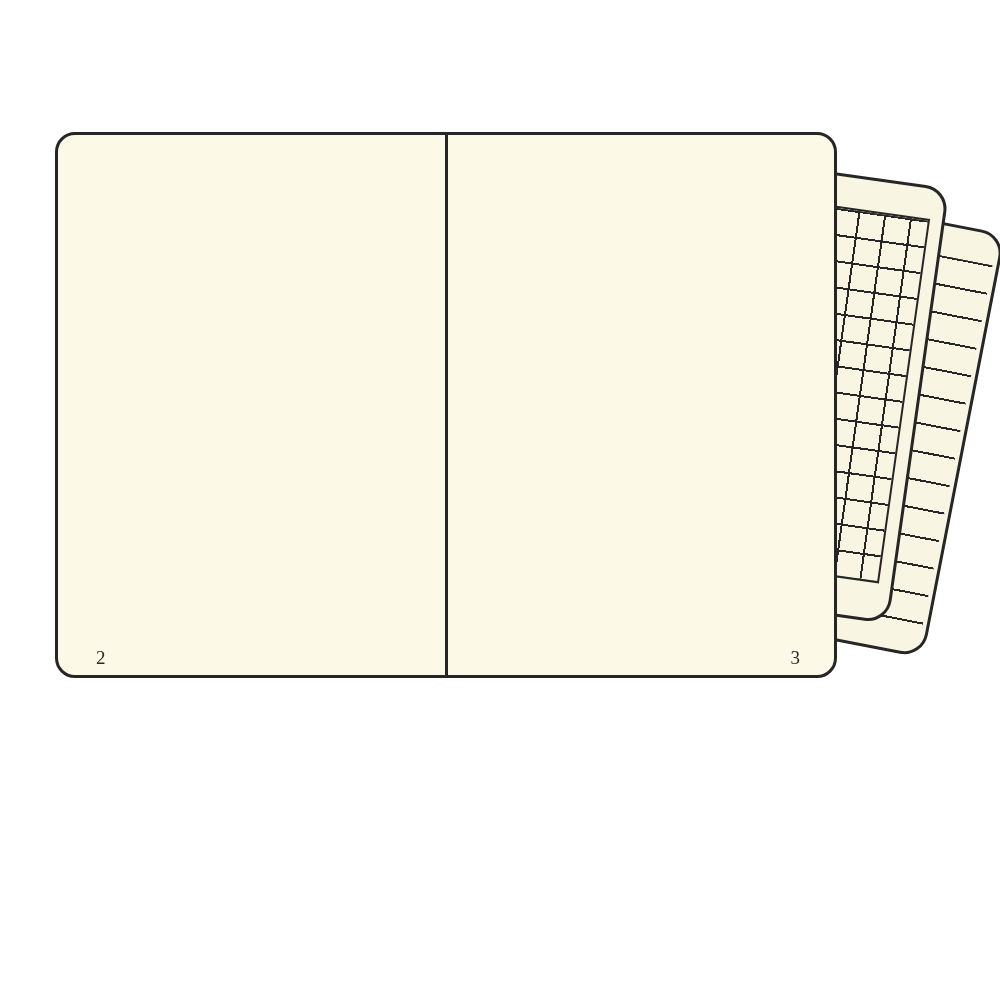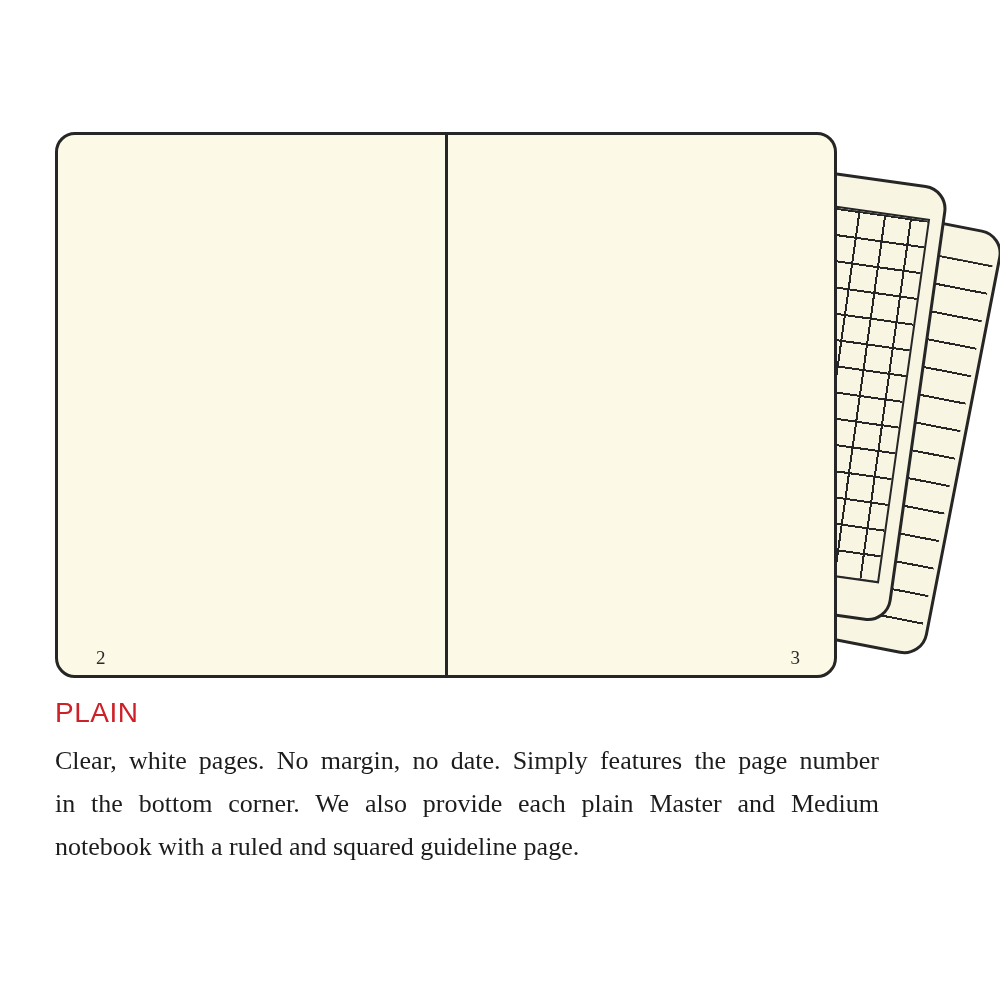--- a/index.html
+++ b/index.html
@@ -120,20 +120,14 @@
   <div class="back-page grid-page">
     <div class="grid-pattern"></div>
   </div>
 
   <div class="notebook">
     <div class="fold"></div>
     <span class="pagenum pagenum-left">2</span>
     <span class="pagenum pagenum-right">3</span>
   </div>
 
-  <div class="caption">
-    <h2 class="heading">PLAIN</h2>
-    <div class="bodyline just">Clear, white pages. No margin, no date. Simply features the page number</div>
-    <div class="bodyline just">in the bottom corner. We also provide each plain Master and Medium</div>
-    <div class="bodyline">notebook with a ruled and squared guideline page.</div>
-  </div>
 
 </div>
 
 </body></html>

